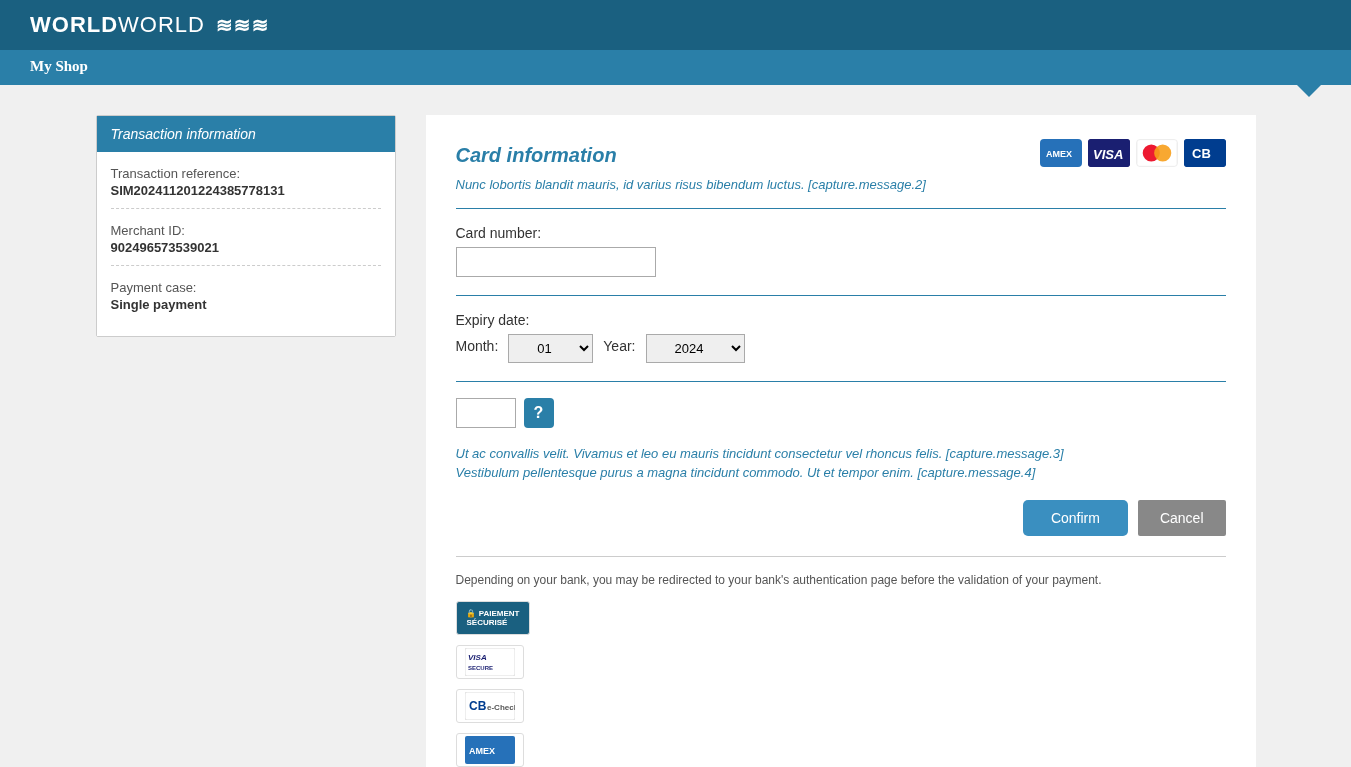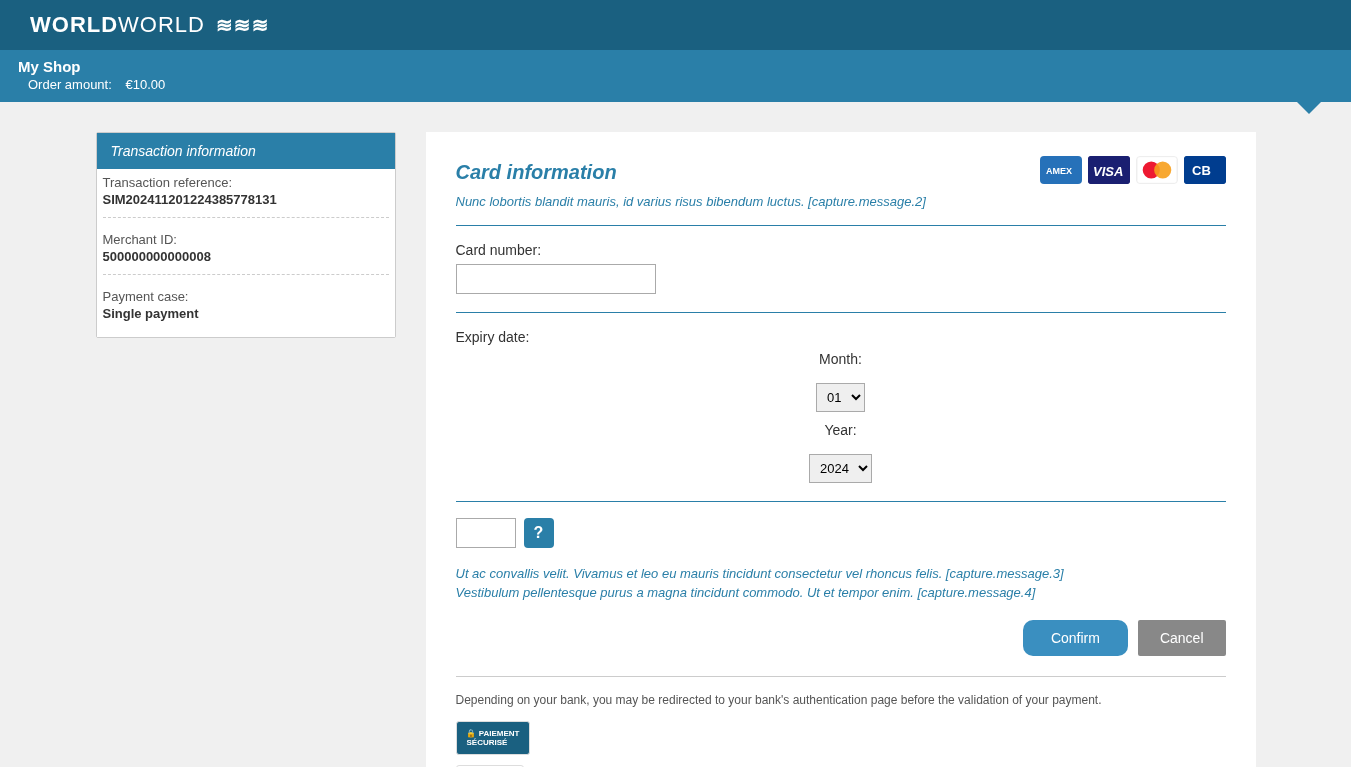--- a/index.html
+++ b/index.html
@@ -22,23 +22,24 @@
     #header .logo-text span.line { font-weight: 300; }
     .logo-waves {
       color: white;
       font-size: 20px;
       margin-left: 4px;
     }
 
     
     #subheader {
       background: #2a7fa8;
-      padding: 8px 18px 10px;
+      padding: 8px 30px 10px;
       color: white;
       position: relative;
+      font-family: Liberation Serif, serif;
     }
     #subheader .shop-name { font-size: 15px; font-weight: bold; }
     #subheader .order-amount { font-size: 13px; margin-top: 2px; }
     #subheader .order-amount span { margin-left: 10px; }
     .dropdown-arrow {
       position: absolute;
       right: 30px;
       bottom: -12px;
       width: 0;
       height: 0;
@@ -68,21 +69,21 @@
     .transaction-box-header {
       background: #2a7fa8;
       color: white;
       padding: 10px 14px;
       font-size: 14px;
       font-style: italic;
       font-weight: normal;
     }
     .transaction-box-body {
       background: white;
-      padding: 6px;
+      padding: 14px;
     }
     .tx-row {
       margin-bottom: 14px;
       border-bottom: 1px dashed #ccc;
       padding-bottom: 10px;
     }
     .tx-row:last-child { border-bottom: none; margin-bottom: 0; }
     .tx-label { color: #555; font-size: 13px; }
     .tx-value { font-weight: bold; font-size: 13px; margin-top: 2px; }
 
@@ -160,25 +161,24 @@
       padding: 6px 8px;
       border: 1px solid #aaa;
       font-size: 14px;
     }
 
     .expiry-row {
       display: flex;
       align-items: center;
       gap: 10px;
       margin-bottom: 18px;
-      flex-direction: column;
     }
     .expiry-row label { font-size: 14px; }
     .expiry-row select {
-      padding: 5px 6px;
+      padding: 5px 24px;
       border: 1px solid #aaa;
       font-size: 13px;
     }
 
     .separator2 { border: none; border-top: 1px solid #2a7fa8; margin: 6px 0 16px; }
 
     .security-group { margin-bottom: 18px; }
     .security-group label { font-size: 14px; display: block; margin-bottom: 6px; }
     .security-input-row { display: flex; align-items: center; gap: 8px; }
     .security-input {
@@ -216,21 +216,21 @@
       gap: 10px;
       margin-bottom: 20px;
     }
     .btn-confirm {
       background: #3a8fc0;
       color: white;
       border: none;
       padding: 10px 28px;
       font-size: 14px;
       cursor: pointer;
-      border-radius: 10px;
+      border-radius: 5px;
     }
     .btn-cancel {
       background: #888;
       color: white;
       border: none;
       padding: 10px 22px;
       font-size: 14px;
       cursor: pointer;
       border-radius: 2px;
     }
@@ -284,42 +284,38 @@
 
 <div id="header">
   <div class="logo-text">
     <span class="world">WORLD</span><span class="line">WORLD</span>
     <span class="logo-waves"> ≋≋≋</span>
   </div>
 </div>
 
 <div id="subheader">
   <div class="shop-name">My Shop</div>
-  <div class="order-amount">
-    <span>Order amount:</span>
-    <span>€10.00</span>
-  </div>
   <div class="dropdown-arrow"></div>
 </div>
 
 <div id="main">
 
   <div id="sidebar">
     <div class="transaction-box">
       <div class="transaction-box-header">
         <span>Transaction information</span>
       </div>
       <div class="transaction-box-body">
         <div class="tx-row">
           <div class="tx-label">Transaction reference:</div>
           <div class="tx-value">SIM202411201224385778131</div>
         </div>
         <div class="tx-row">
           <div class="tx-label">Merchant ID:</div>
-          <div class="tx-value">500000000000008</div>
+          <div class="tx-value">902496573539021</div>
         </div>
         <div class="tx-row">
           <div class="tx-label">Payment case:</div>
           <div class="tx-value">Single payment</div>
         </div>
       </div>
     </div>
   </div>
 
   <div id="content">

